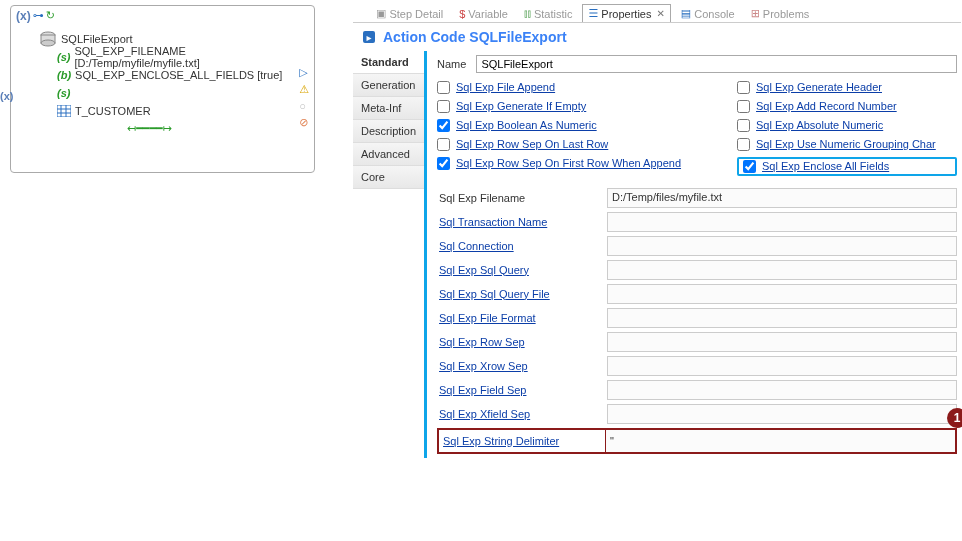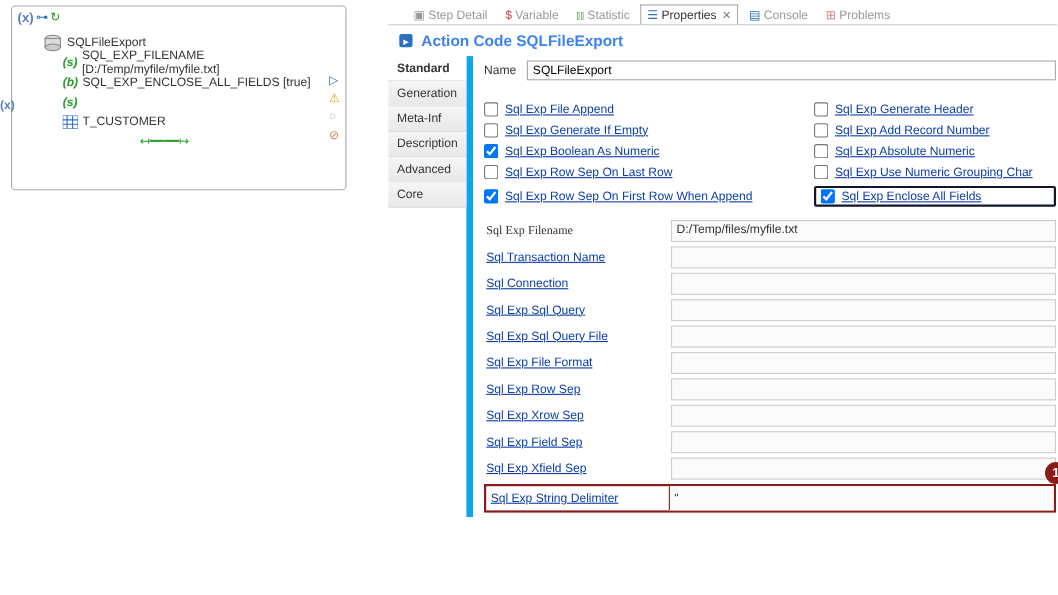--- a/index.html
+++ b/index.html
@@ -13,36 +13,36 @@
 .right-icons { position: absolute; right: 5px; top: 60px; display: flex; flex-direction: column; gap: 4px; }
 .green-arrows { padding-left: 110px; padding-top: 2px; }
 .tabs { position: absolute; left: 370px; top: 4px; display: flex; gap: 4px; color: #999; }
 .tab { display: flex; align-items: center; gap: 3px; padding: 2px 5px; border: 1px solid transparent; }
 .tab.active { border: 1px solid #aaa; background: #fff; color: #333; border-bottom: 1px solid #fff; }
 .tab-close { color: #777; font-size: 10px; margin-left: 2px; }
 .main-panel { position: absolute; left: 353px; top: 22px; width: 608px; height: 518px; border-top: 1px solid #ccc; }
 .title-bar { display: flex; align-items: center; gap: 6px; padding: 6px 8px; }
 .title-text { color: #3b82f6; font-size: 14px; font-weight: bold; }
 .body-area { display: flex; }
-.side-tabs { width: 80px; border-right: 6px solid #0ea5e9; }
+.side-tabs { width: 80px; border-right: 3px solid #0ea5e9; }
 .side-tab { padding: 5px 8px; border-bottom: 1px solid #ddd; background: linear-gradient(#f5f5f5,#e8e8e8); cursor: pointer; }
 .side-tab.active { font-weight: bold; background: #fff; }
 .form-area { flex: 1; padding: 4px 10px; }
-.name-row { display: flex; align-items: center; gap: 10px; margin-bottom: 20px; }
+.name-row { display: flex; align-items: center; gap: 10px; margin-bottom: 8px; }
 .name-input { flex: 1; border: 1px solid #aaa; padding: 2px 4px; font-family: inherit; font-size: 11px; background: #fff; }
 .check-grid { display: grid; grid-template-columns: 300px 220px; row-gap: 6px; margin-bottom: 10px; }
-.check-item { display: flex; align-items: center; gap: 6px; }
+.check-item { display: flex; align-items: flex-start; gap: 6px; }
 .check-item input { width: 13px; height: 13px; }
 .check-label { color: #0b3ea8; text-decoration: underline; cursor: pointer; }
-.highlight-box { border: 2px solid #0f172a; border-radius: 2px; padding: 1px 4px; position: relative; }
+.highlight-box { border: 2px solid #0ea5e9; border-radius: 2px; padding: 1px 4px; position: relative; }
 .badge { position: absolute; width: 20px; height: 20px; border-radius: 50%; background: #8b1a1a; color: #fff; font-weight: bold; display: flex; align-items: center; justify-content: center; font-size: 12px; }
 .prop-table { width: 100%; }
 .prop-row { display: flex; height: 24px; align-items: center; border-bottom: 1px solid transparent; }
 .prop-label { width: 170px; color: #0b3ea8; text-decoration: underline; cursor: pointer; padding-left: 2px; }
-.prop-label.plain { color: #333; text-decoration: none; cursor: default; font-family: Liberation Serif, serif; }
+.prop-label.plain { color: #333; text-decoration: none; cursor: default; }
 .prop-val { flex: 1; border: 1px solid #ccc; border-left: 1px solid #ccc; padding: 2px 4px; height: 20px; background: #fbfbfb; }
 .delim-highlight { border: 2px solid #8b1a1a; display: flex; align-items: center; height: 26px; margin-top: 2px; }
 .delim-highlight .prop-label { width: 166px; padding-left: 4px; }
 .delim-highlight .prop-val { border: none; border-left: 1px solid #8b1a1a; height: 100%; display: flex; align-items: center; }
 </style>
 </head>
 <body>
 
 <div class="left-panel">
   <div class="left-toolbar">

